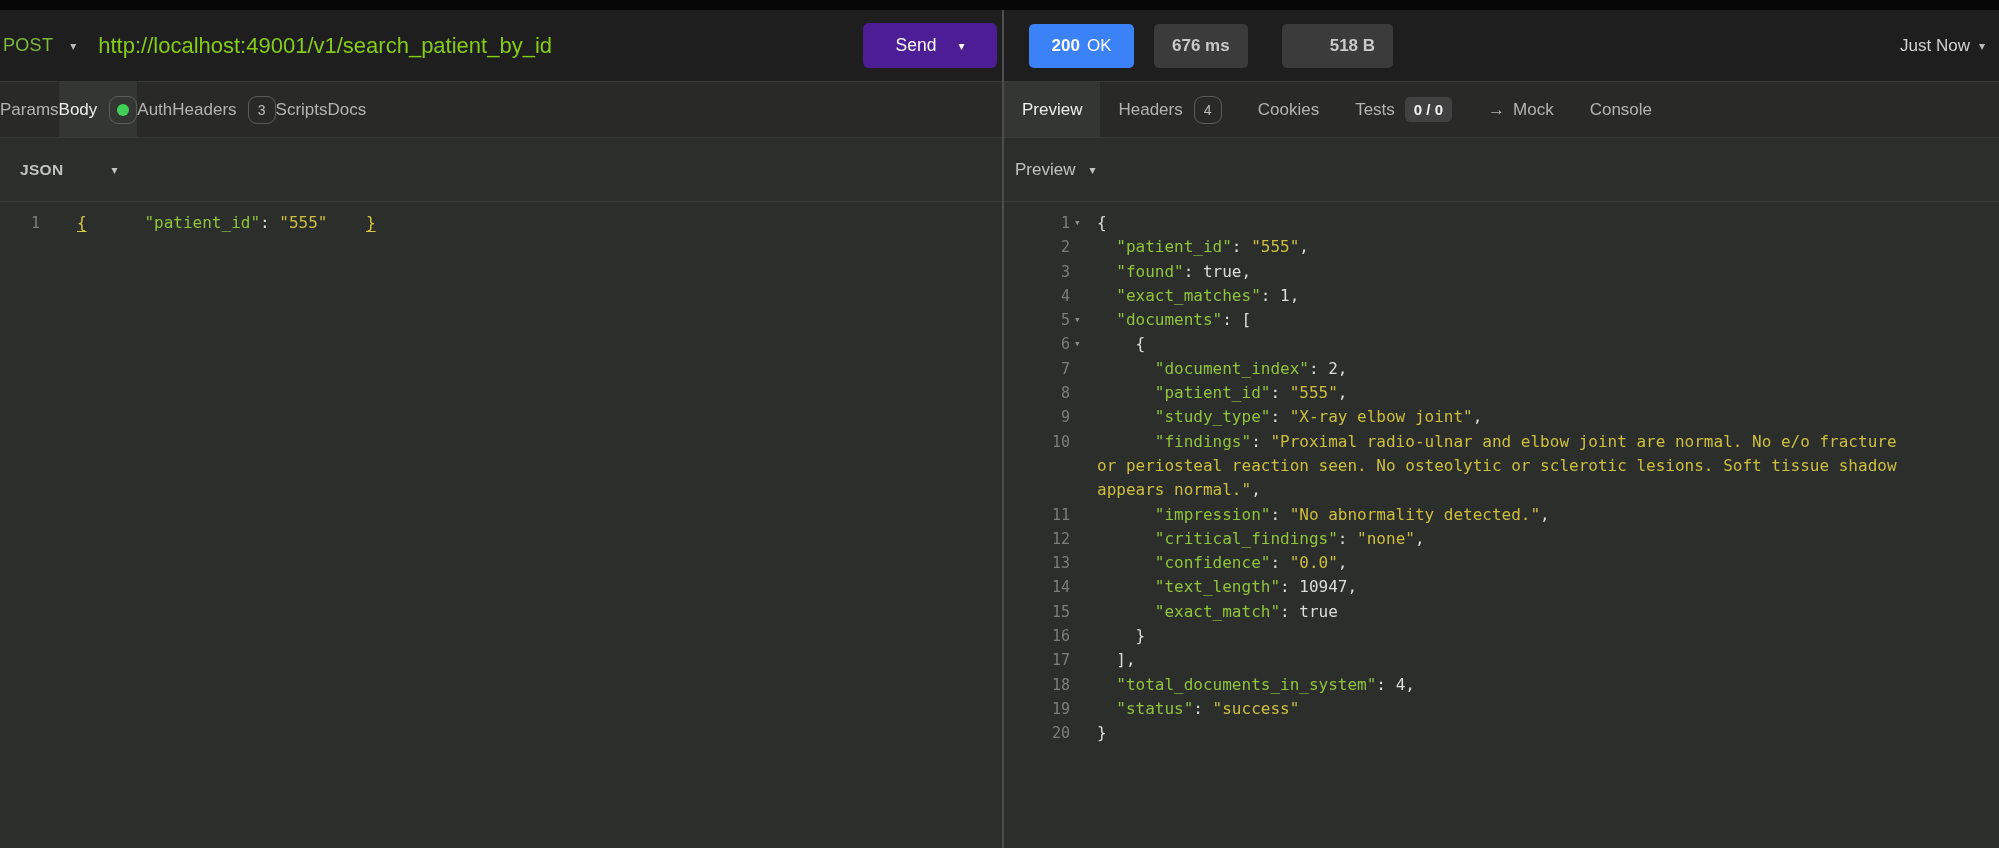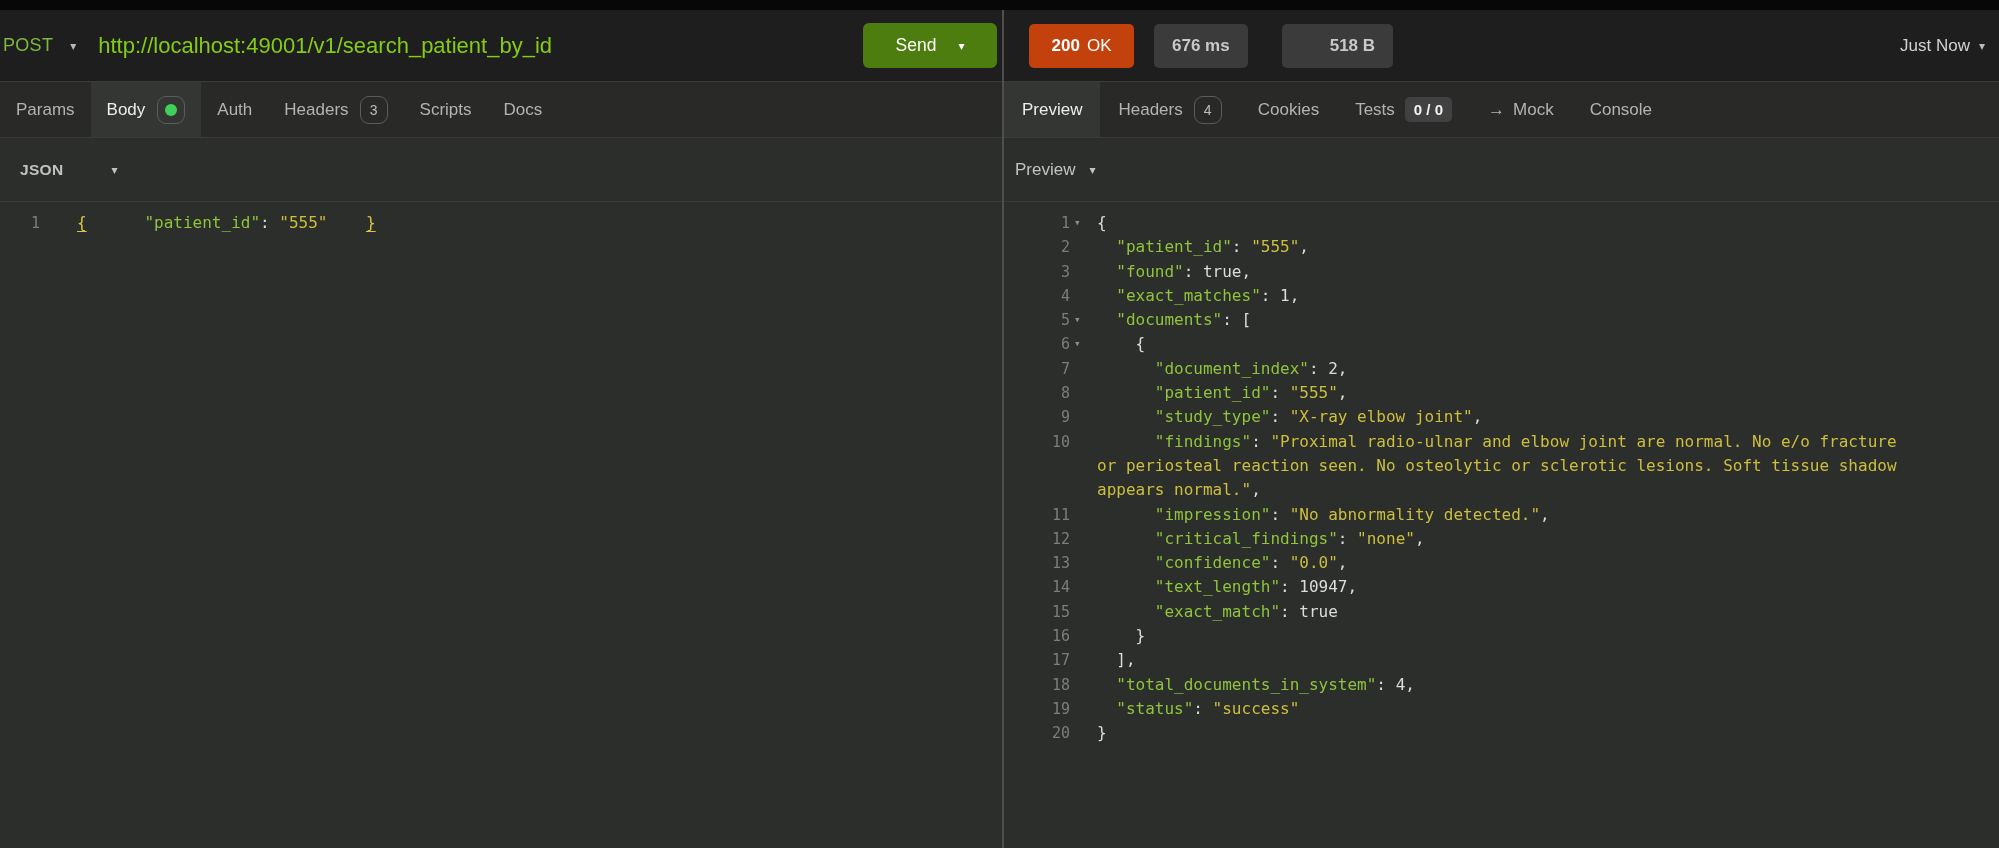--- a/index.html
+++ b/index.html
@@ -15,39 +15,39 @@
   .pane-right { flex:1; display:flex; flex-direction:column; border-left:2px solid #4e4e4e; min-width:0; }
 
   
   .url-row { height:72px; background:#1e1e1e; border-bottom:1px solid #3a3a3a;
              display:flex; align-items:center; }
   .method { color:#7cb93e; font-size:18px; letter-spacing:.3px; padding-left:3px; }
   .caret { color:#b9b9b9; font-size:12px; line-height:1; }
   .method-caret { margin-left:17px; }
   .url-text { color:#84cc16; font-size:22px; margin-left:22px; white-space:nowrap; }
   .send-btn { margin-left:auto; margin-right:5px; width:134px; height:45px; border-radius:6px;
-              background:#4d7c0f; display:flex; align-items:center; justify-content:center;
+              background:#4c1d95; display:flex; align-items:center; justify-content:center;
               cursor:pointer; }
   .send-label { color:#fff; font-size:17.5px; }
   .send-caret { color:#fff; margin-left:22px; }
   .url-row-right { padding-left:25px; }
   .badge { height:44px; border-radius:5px; display:flex; align-items:center; justify-content:center;
            font-size:17px; white-space:nowrap; }
-  .badge-status { background:#c2410c; color:#fff; width:105px; margin-right:20px; }
+  .badge-status { background:#3b82f6; color:#fff; width:105px; margin-right:20px; }
   .badge-status .code { font-weight:bold; margin-right:7px; }
   .badge-gray { background:#3b3b3b; color:#c9c9c9; padding:0 18px; margin-right:34px;font-weight:bold; }
   .badge-size { margin-right:12px;padding-left:48px; }
   .history { margin-left:auto; padding-right:14px; display:flex; align-items:center; color:#d2d2d2;
              font-size:17px; white-space:nowrap; cursor:pointer; }
   .history .caret { margin-left:9px; }
 
   
   .tab-row { height:56px; background:#292a28; border-bottom:1px solid #3a3a3a;
              display:flex; align-items:stretch; }
-  .tab { display:flex; align-items:center; padding:0 16px; color:#b3b3b3; font-size:17px;
+  .tab { display:flex; align-items:center; padding:0 0; color:#b3b3b3; font-size:17px;
          cursor:pointer; white-space:nowrap; }
   .pane-right .tab { padding:0 18px; }
   .tab.active { background:#343633; color:#ededed; }
   .num-badge { margin-left:11px; min-width:28px; height:28px; border:1.5px solid #5c5c5c;
                border-radius:9px; display:flex; align-items:center; justify-content:center;
                font-size:14px; color:#bdbdbd; }
   .dot-badge { margin-left:12px; width:28px; height:28px; border:1.5px solid #5c5c5c;
                border-radius:9px; display:flex; align-items:center; justify-content:center; }
   .dot { width:12px; height:12px; border-radius:50%; background:#3fd157; }
   .chip { margin-left:10px; background:#414141; border-radius:5px; padding:4px 9px;

